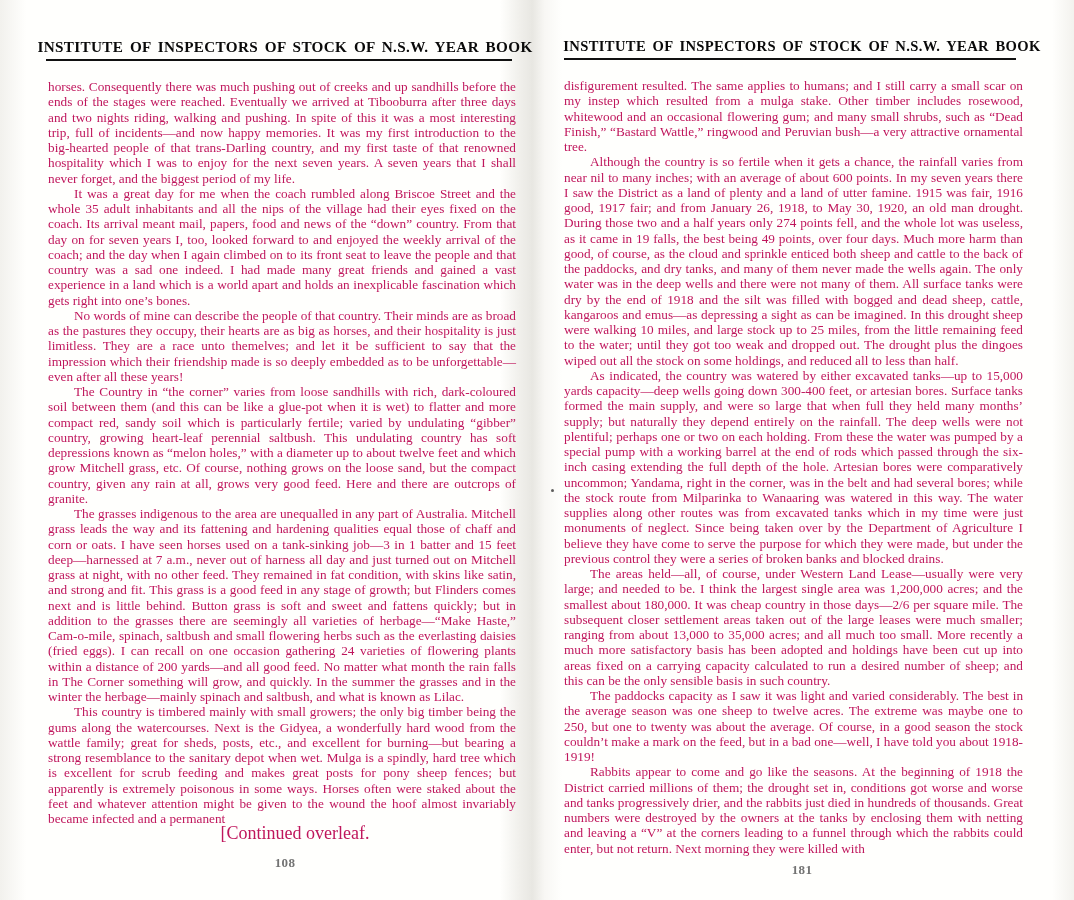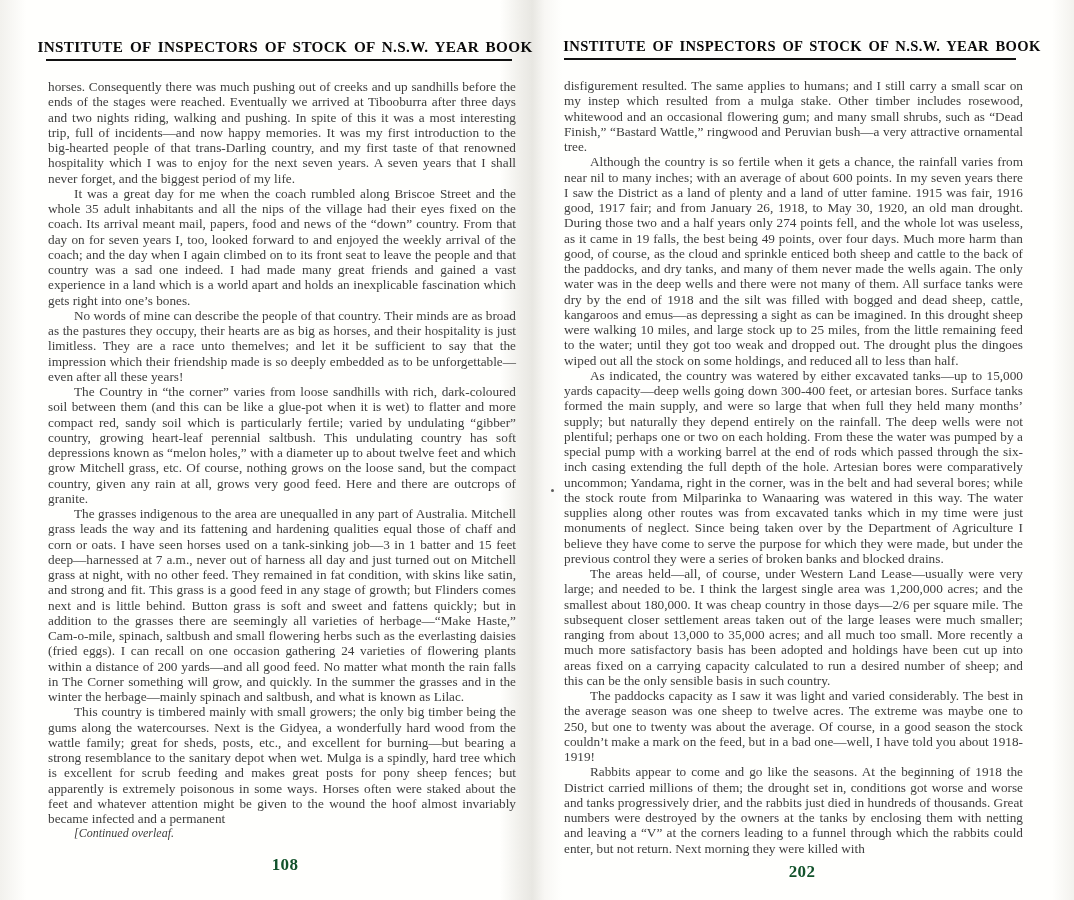--- a/index.html
+++ b/index.html
@@ -87,48 +87,47 @@
   }
   .page-left  .head-rule { width: 466px; margin-left: 10px; }
   .page-right .head-rule { width: 452px; margin-left: 8px; }
 
   .column {
     margin-top: 18px;
     font-size: 13.25px;
     line-height: 15.25px;
     text-align: justify;
     text-justify: inter-word;
-    color: #404040;
+    color: #be185d;
     -webkit-font-smoothing: none;
   }
   .page-left .column  { width: 468px; margin-left: 12px; }
   .page-right .column { width: 459px; margin-left: 8px; }
 
   .column p {
     margin: 0;
     text-indent: 26px;
   }
   .column p.noindent { text-indent: 0; }
 
   .column b { font-weight: normal; }
 
   .continued {
     margin-top: 2px;
-    text-align: left;
-    font-style: italic;
-    font-size: 12px;
+    text-align: center;
+    font-size: 18px;
     text-indent: 0;
   }
 
   .folio {
     position: absolute;
-    font-size: 17px;
+    font-size: 13px;
     font-weight: bold;
     letter-spacing: 0.4px;
-    color: #14532d;
+    color: #737373;
     text-align: center;
     width: 100%;
   }
   .page-left  .folio { top: 855px; }
   .page-right .folio { top: 862px; }
 
   
   .ink-fleck {
     position: absolute;
     left: 551px;
@@ -195,16 +194,16 @@
         <span>The </span><b>areas</b><span> held—all, of course, under Western Land Lease—usually were very large; and needed to be. I think the largest single area was 1,200,000 acres; and the smallest about 180,000. It was cheap country in those days—2/6 per square mile. The subsequent closer settlement areas taken out of the large leases were much smaller; ranging from about 13,000 to 35,000 acres; and all much too small. More recently a much more satisfactory basis has been adopted and holdings have been cut up into areas fixed on a carrying capacity calculated to run a desired number of sheep; and this can be the only sensible basis in such country.</span>
       </p>
       <p>
         <span>The </span><b>paddocks capacity</b><span> as I saw it was light and varied considerably. The best in the average season was one sheep to twelve acres. The extreme was maybe one to 250, but one to twenty was about the average. Of course, in a good season the stock couldn’t make a mark on the feed, but in a bad one—well, I have told you about 1918-1919!</span>
       </p>
       <p>
         <b>Rabbits</b><span> appear to come and go like the seasons. At the beginning of 1918 the District carried millions of them; the drought set in, conditions got worse and worse and tanks progressively drier, and the rabbits just died in hundreds of thousands. Great numbers were destroyed by the owners at the tanks by enclosing them with netting and leaving a “V” at the corners leading to a funnel through which the rabbits could enter, but not return. Next morning they were killed with</span>
       </p>
     </div>
 
-    <div class="folio">202</div>
+    <div class="folio">181</div>
   </div>
 
 </div>
 
 </body></html>

